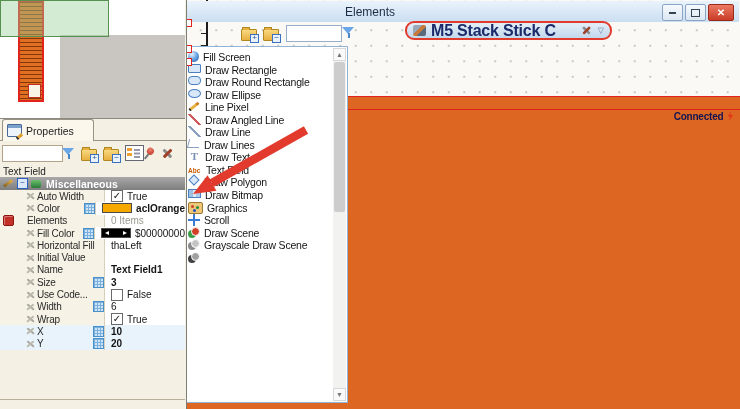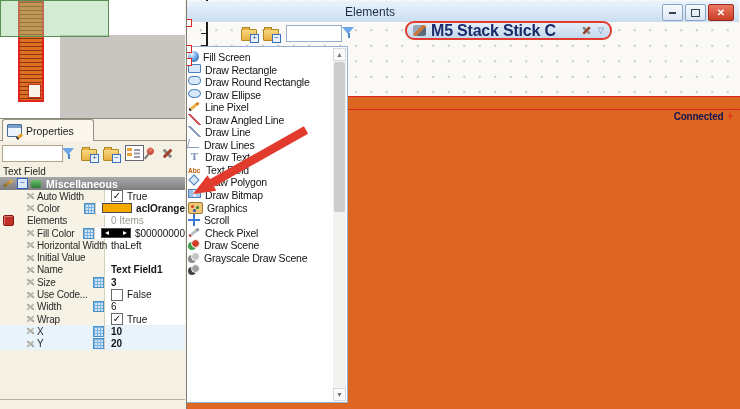--- a/index.html
+++ b/index.html
@@ -435,25 +435,20 @@
           <span class="ticon t-graphics"></span>
           <span class="tlabel">Graphics</span>
         </div>
         <div class="titem">
           <span class="conn"></span>
           <span class="ticon t-scroll"></span>
           <span class="tlabel">Scroll</span>
         </div>
         <div class="titem">
           <span class="conn"></span>
-          <span class="ticon t-check-pixel"></span>
-          <span class="tlabel">Check Pixel</span>
-        </div>
-        <div class="titem">
-          <span class="conn"></span>
           <span class="ticon t-draw-scene"></span>
           <span class="tlabel">Draw Scene</span>
         </div>
         <div class="titem">
           <span class="conn"></span>
           <span class="ticon t-grayscale-scene"></span>
           <span class="tlabel">Grayscale Draw Scene</span>
         </div>
         <div class="titem">
           <span class="conn"></span>
@@ -540,21 +535,21 @@
           <span class="expand-ic"></span>
         </div>
         <div class="pval">
           <span class="swatch blk" style="background: rgb(0, 0, 0);"></span>
           <span class="v">$00000000</span>
         </div>
       </div>
       <div class="prow">
         <div class="pname">
           <span class="tool-ic"></span>
-          <span class="txt">Horizontal Width</span>
+          <span class="txt">Horizontal Fill</span>
         </div>
         <div class="pval">
           <span class="v">thaLeft</span>
         </div>
       </div>
       <div class="prow">
         <div class="pname">
           <span class="tool-ic"></span>
           <span class="txt">Initial Value</span>
         </div>

